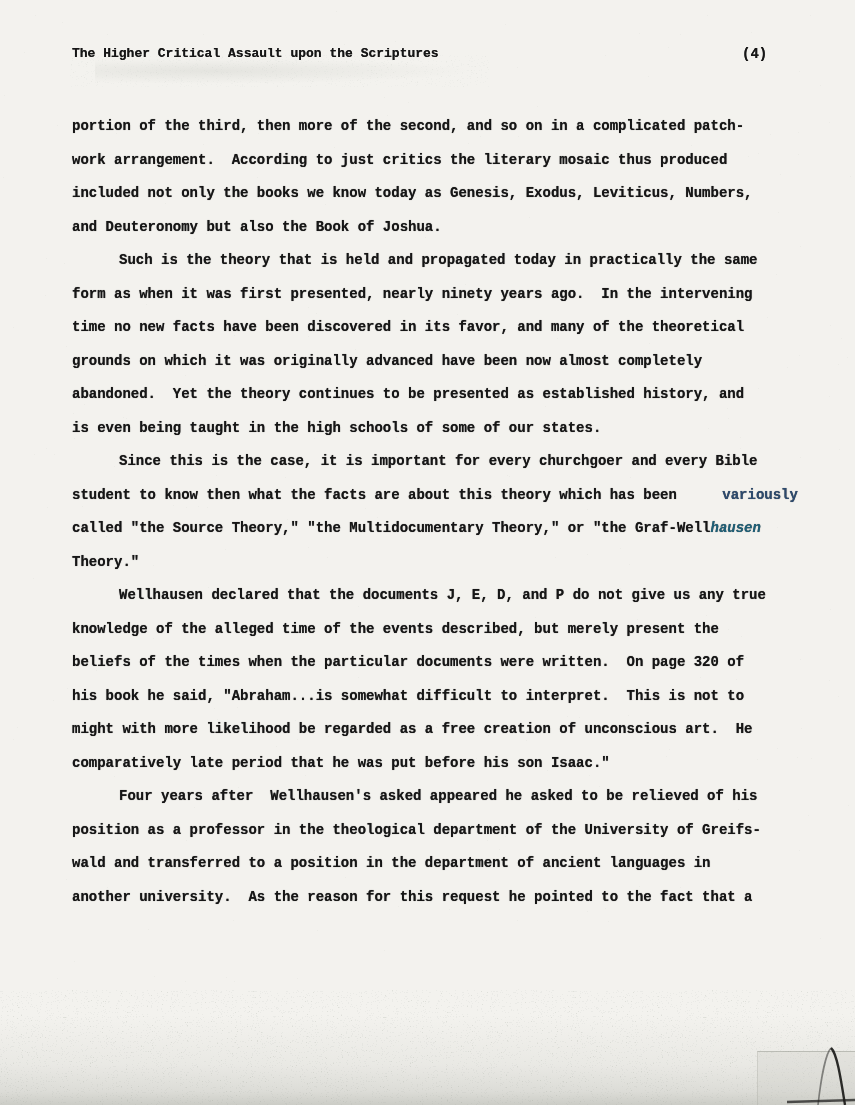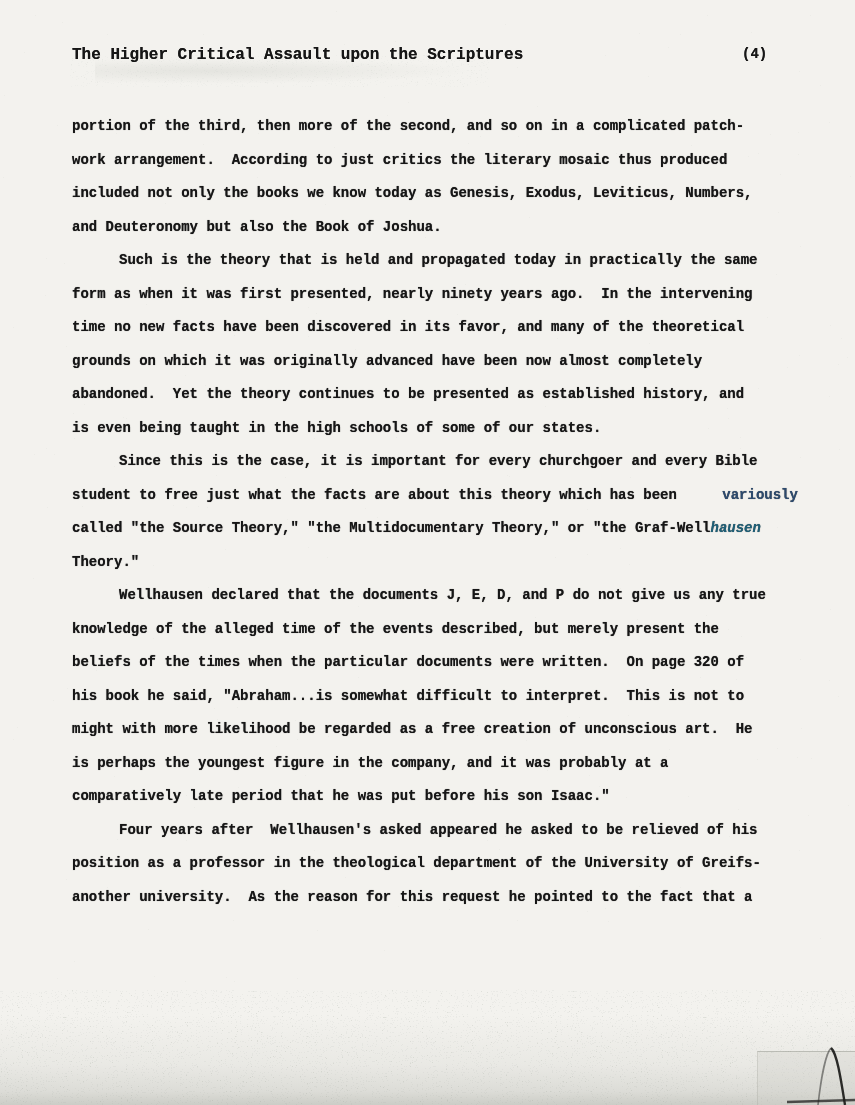--- a/index.html
+++ b/index.html
@@ -5,21 +5,21 @@
   html,body{margin:0;padding:0;background:#888;}
   .page{
     position:relative;
     width:855px;height:1105px;
     background:#f3f2ee;
     overflow:hidden;
     font-family:"Liberation Mono","DejaVu Sans Mono",monospace;
     color:#161616;
   }
   .header-row{position:absolute;top:46px;left:72px;width:711px;
-    font-size:16px;font-weight:bold;white-space:pre;
+    font-size:13px;font-weight:bold;white-space:pre;
     text-shadow:0 0 0.6px rgba(20,20,20,0.85);}
   .page-num{position:absolute;top:46px;left:742px;font-size:14px;font-weight:bold;
     text-shadow:0 0 0.6px rgba(20,20,20,0.85);}
   .body-text{position:absolute;top:110px;left:72px;width:718px;
     font-size:14px;font-weight:bold;line-height:33.5px;
     text-shadow:0 0 0.7px rgba(20,20,20,0.8);}
   .line{white-space:pre;height:33.5px;}
   .line.indent{padding-left:47px;}
   .line.gap{}
   .italic{font-style:italic;}
@@ -78,32 +78,32 @@
       <div class="line"><span>work arrangement.  According to just critics the literary mosaic thus produced</span></div>
       <div class="line"><span>included not only the books we know today as Genesis, Exodus, Leviticus, Numbers,</span></div>
       <div class="line"><span>and Deuteronomy but also the Book of Joshua.</span></div>
       <div class="line indent"><span>Such is the theory that is held and propagated today in practically the same</span></div>
       <div class="line"><span>form as when it was first presented, nearly ninety years ago.  In the intervening</span></div>
       <div class="line"><span>time no new facts have been discovered in its favor, and many of the theoretical</span></div>
       <div class="line"><span>grounds on which it was originally advanced have been now almost completely</span></div>
       <div class="line"><span>abandoned.  Yet the theory continues to be presented as established history, and</span></div>
       <div class="line"><span>is even being taught in the high schools of some of our states.</span></div>
       <div class="line indent"><span>Since this is the case, it is important for every churchgoer and every Bible</span></div>
-      <div class="line"><span>student to free just what the facts are about this theory which has been </span><span style="color: rgb(44, 74, 110); margin-left: 37px;">variously</span></div>
+      <div class="line"><span>student to know then what the facts are about this theory which has been </span><span style="color: rgb(44, 74, 110); margin-left: 37px;">variously</span></div>
       <div class="line"><span>called "the Source Theory," "the Multidocumentary Theory," or "the Graf-Well</span><span class="italic" style="color: rgb(29, 96, 120); margin-top: 12px;">hausen</span></div>
       <div class="line"><span>Theory."</span></div>
       <div class="line indent gap"><span>Wellhausen declared that the documents J, E, D, and P do not give us any true</span></div>
       <div class="line"><span>knowledge of the alleged time of the events described, but merely present the</span></div>
       <div class="line"><span>beliefs of the times when the particular documents were written.  On page 320 of</span></div>
       <div class="line"><span>his book he said, "Abraham...is somewhat difficult to interpret.  This is not to</span></div>
       <div class="line"><span>might with more likelihood be regarded as a free creation of unconscious art.  He</span></div>
-      <div class="line"><span>is perhaps the youngest figure in the company, and it was probably at a</span></div>
       <div class="line"><span>comparatively late period that he was put before his son Isaac."</span></div>
       <div class="line indent gap"><span>Four years after  Wellhausen's asked appeared he asked to be relieved of his</span></div>
       <div class="line"><span>position as a professor in the theological department of the University of Greifs-</span></div>
+      <div class="line"><span>wald and transferred to a position in the department of ancient languages in</span></div>
       <div class="line"><span>another university.  As the reason for this request he pointed to the fact that a</span></div>
     </div>
 
   <div class="bottom-shade"></div>
 
   <div class="tape"></div>
   <svg class="artifact-svg" width="855" height="1105" aria-hidden="true">
     <path d="M 818 1105 C 821 1078 826 1053 831 1048" fill="none" stroke="rgba(50,50,48,0.55)" stroke-width="1.6"></path>
     <path d="M 831 1048 C 837 1053 841 1080 845 1105" fill="none" stroke="rgba(22,22,20,0.9)" stroke-width="2.4"></path>
     <path d="M 787 1102 L 855 1100" fill="none" stroke="rgba(30,30,28,0.75)" stroke-width="2.4"></path>

